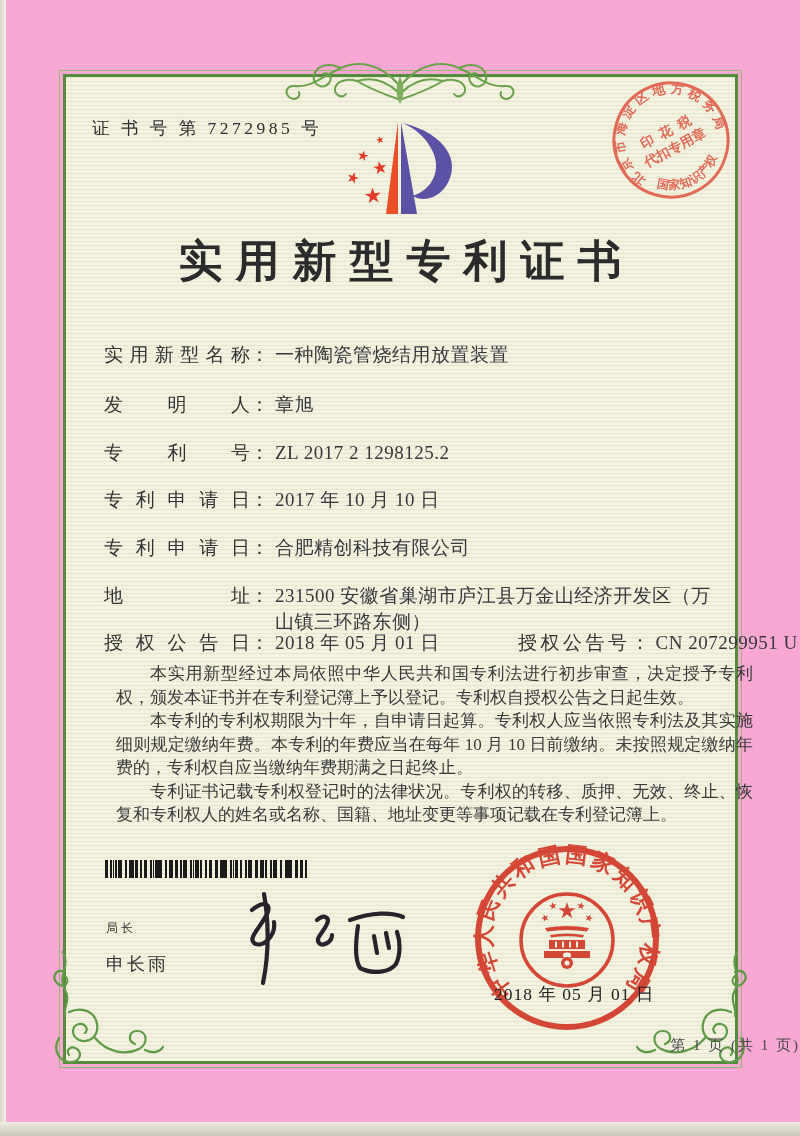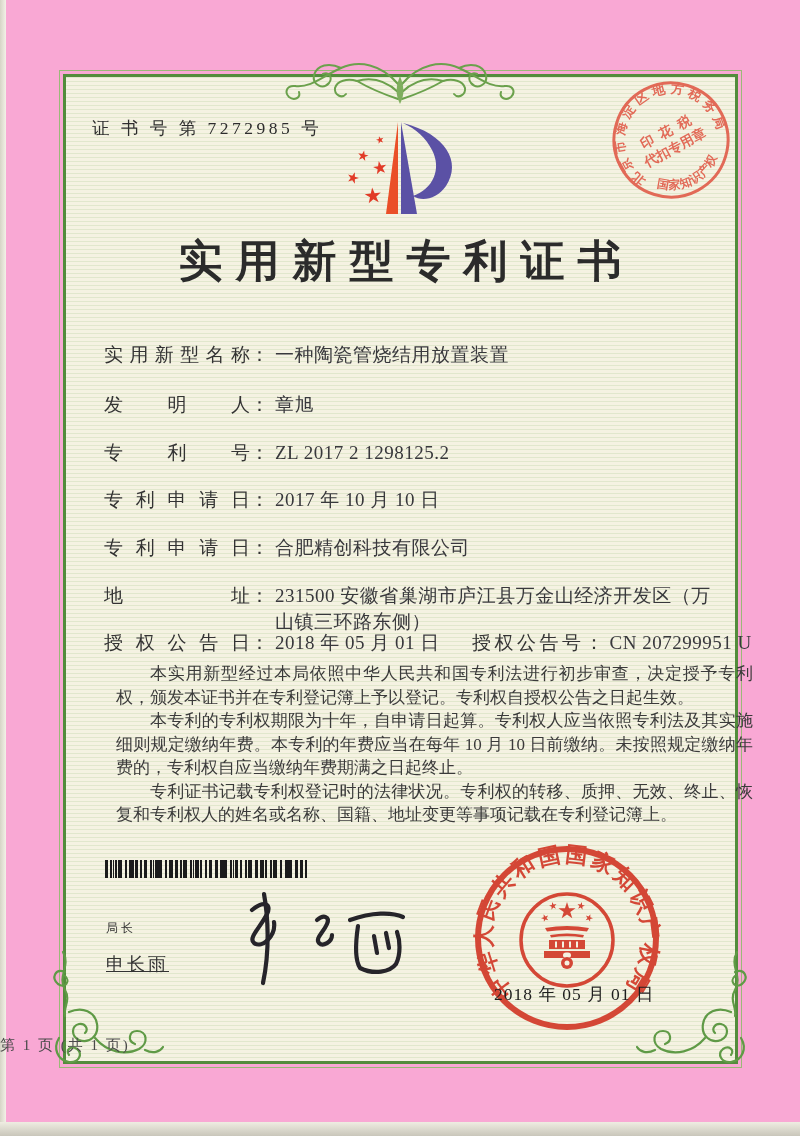--- a/index.html
+++ b/index.html
@@ -39,43 +39,43 @@
     letter-spacing:13px;text-indent:13px;z-index:3;}
 
   .row{position:absolute;left:104px;width:640px;z-index:3;white-space:nowrap;}
   .flabel{display:inline-block;width:146px;text-align:justify;
     text-align-last:justify;font-size:19px;color:#333;vertical-align:top;}
   .fcolon{font-size:19px;color:#333;}
   .fval{font-size:19px;color:#38383c;margin-left:6px;letter-spacing:.5px;}
   .fval-wrap{display:inline-block;width:452px;white-space:normal;
     line-height:26px;vertical-align:top;}
   .grant2{position:absolute;left:368px;top:0;}
-  .grant2 .g2l{font-size:19px;letter-spacing:3.5px;color:#333;}
+  .grant2 .g2l{font-size:19px;letter-spacing:3.5px;color:#333;margin-left:46px;}
 
   .bodytext{position:absolute;left:84px;top:662px;width:637px;z-index:3;margin-left:32px;}
   .bodytext p{margin:0;text-indent:2em;text-align:justify;
     font-size:17px;line-height:23.5px;color:#3a3a3a;}
 
   .barcode{position:absolute;left:105px;top:860px;width:203px;height:18px;z-index:3;
     background-image:
       repeating-linear-gradient(90deg,#1b1b1b 0 2px,rgba(0,0,0,0) 2px 5px),
       repeating-linear-gradient(90deg,#1b1b1b 0 1px,rgba(0,0,0,0) 1px 8px),
       repeating-linear-gradient(90deg,#1b1b1b 0 3px,rgba(0,0,0,0) 3px 13px);}
 
   .director-label{position:absolute;left:106px;top:920px;font-size:12px;
     letter-spacing:3px;color:#333;z-index:3;}
   .director-name{position:absolute;left:106px;top:952px;font-size:18px;
-    letter-spacing:3px;color:#333;z-index:3;text-decoration:underline;}
+    letter-spacing:3px;color:#333;z-index:3;}
   .signature{position:absolute;left:222px;top:888px;z-index:3;}
 
   .seal{position:absolute;left:472px;top:843px;z-index:5;opacity:.93;}
   .seal-date{position:absolute;left:494px;top:982px;font-size:17.5px;
     letter-spacing:1px;color:#1e1e1e;z-index:6;}
 
-  .footer{position:absolute;left:0;top:1036px;width:100%;text-align:left;
+  .footer{position:absolute;left:0;top:1036px;width:100%;text-align:right;
     font-size:15px;letter-spacing:2px;color:#4a4a4a;z-index:3;}
 </style>
 </head>
 <body>
 
 <div class="page">
 
   <svg width="0" height="0" style="position:absolute">
     <defs>
       <path id="st" d="M0,-1 L0.225,-0.309 L0.951,-0.309 L0.363,0.118 L0.588,0.809 L0,0.382 L-0.588,0.809 L-0.363,0.118 L-0.951,-0.309 L-0.225,-0.309 Z"></path>

